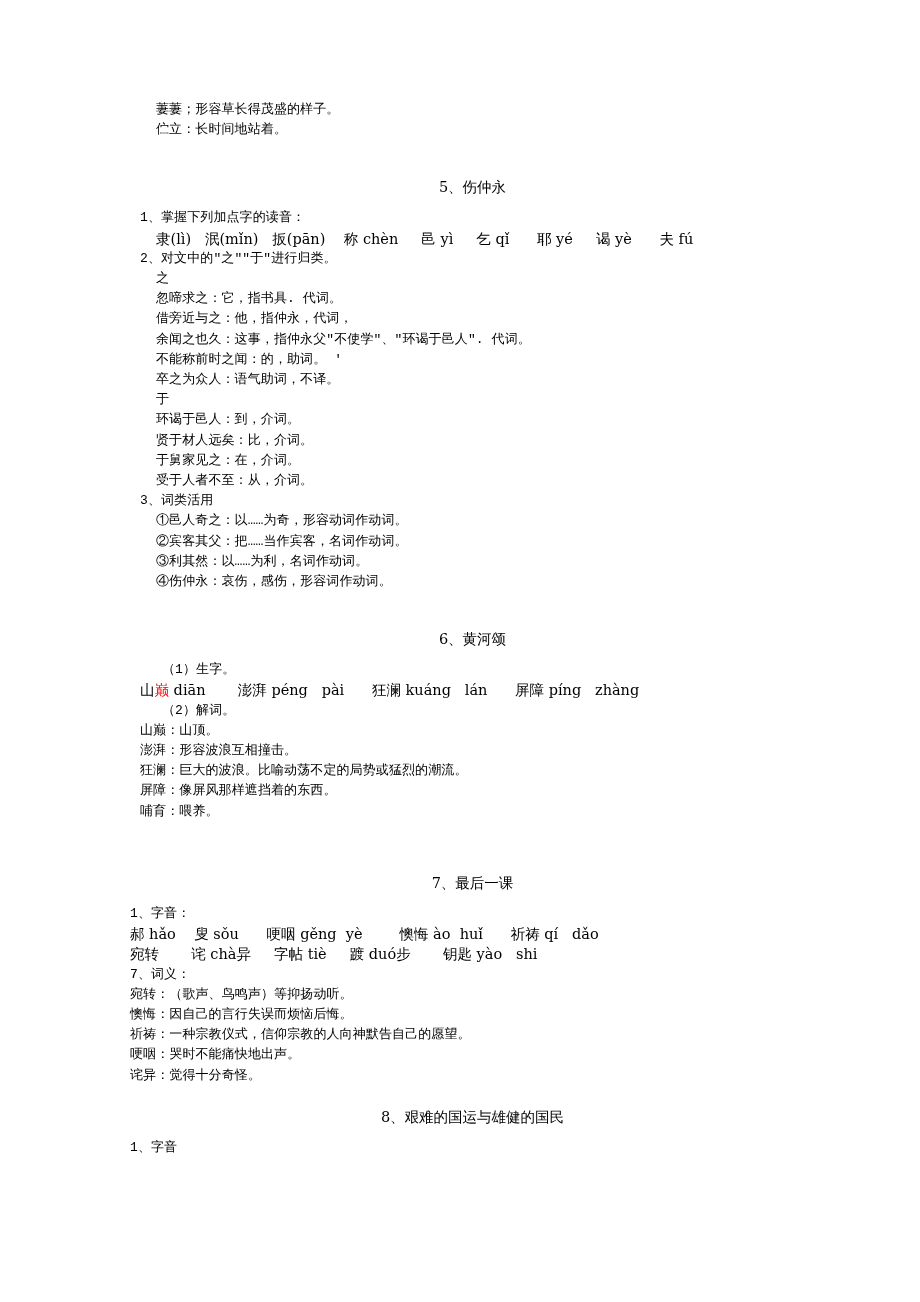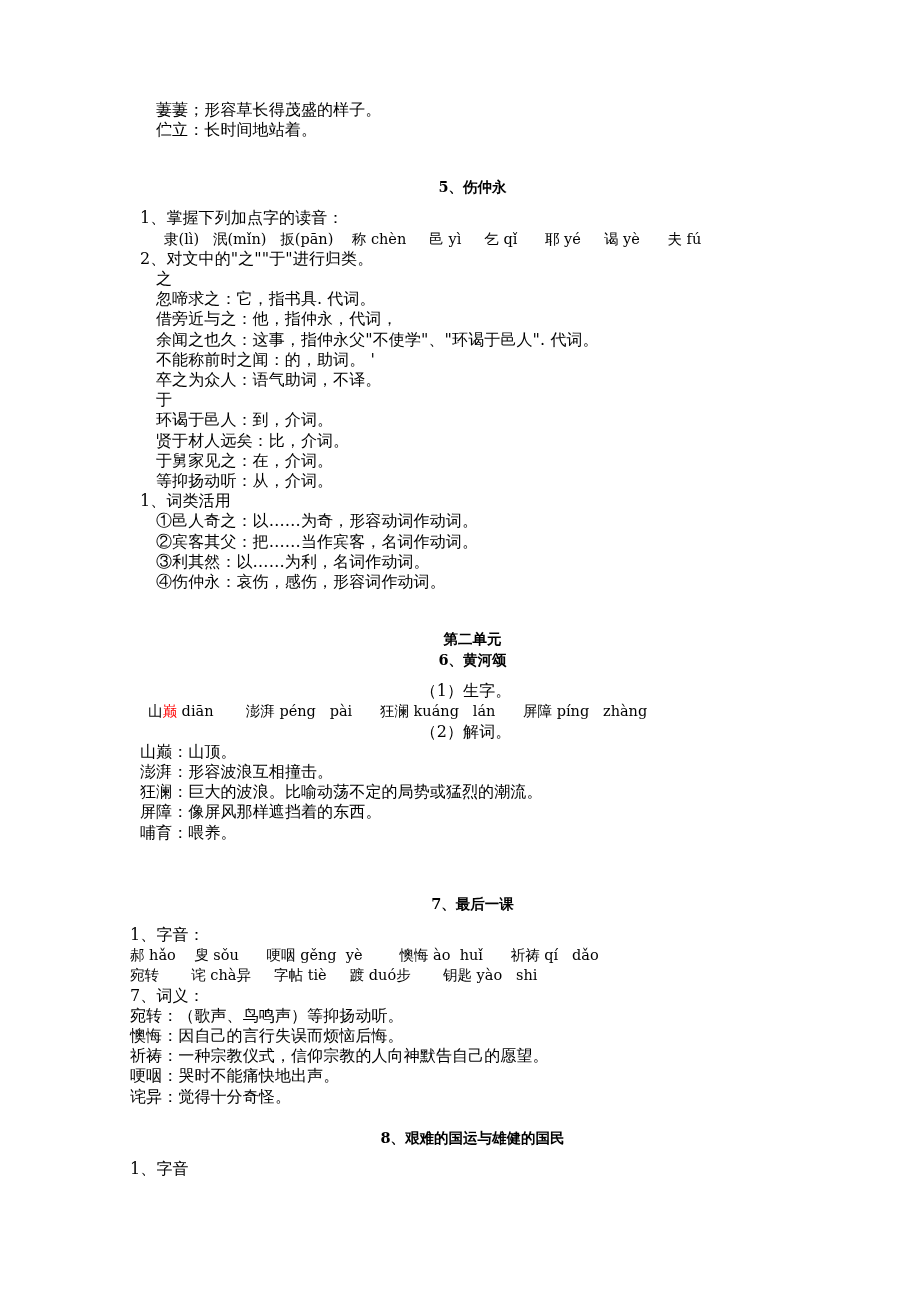--- a/index.html
+++ b/index.html
@@ -16,36 +16,36 @@
     overflow: hidden;
   }
   .page {
     position: relative;
     width: 920px;
     height: 1302px;
     box-sizing: border-box;
     padding: 100px 150px 0 140px;
   }
   .line {
-    font-size: 16px;
+    font-size: 13px;
     line-height: 20.2px;
     white-space: pre;
     letter-spacing: 0.1px;
+    font-family: Liberation Mono, monospace;
   }
   .indent1 {
     text-indent: 16px;
   }
   .indent2 {
     text-indent: 22px;
-    text-align: center;
   }
   .heading {
     font-size: 14.5px;
     line-height: 22px;
-    font-weight: bold;
+    font-weight: normal;
     text-align: center;
     white-space: pre;
   }
   .heading-left-pad {
     padding-left: 35px;
   }
   .heading-unit {
     font-size: 14.5px;
     line-height: 21px;
     font-weight: bold;
@@ -55,21 +55,20 @@
   }
   .gap-sm { height: 10px; }
   .gap-md { height: 20px; }
   .gap-lg { height: 36px; }
   .gap-xl { height: 50px; }
   .red { color: #ff0000; }
   .pinyin-line {
     font-size: 14.5px;
     line-height: 20.2px;
     white-space: pre;
-    margin-left: 8px;
   }
   .section7-block .line,
   .section7-block .pinyin-line {
     margin-left: -10px;
   }
   .section8-block .line {
     margin-left: -10px;
   }
 </style>
 </head>
@@ -93,32 +92,31 @@
     <div class="line indent1">之</div>
     <div class="line indent1">忽啼求之：它，指书具. 代词。</div>
     <div class="line indent1">借旁近与之：他，指仲永，代词，</div>
     <div class="line indent1">余闻之也久：这事，指仲永父"不使学"、"环谒于邑人". 代词。</div>
     <div class="line indent1">不能称前时之闻：的，助词。 '</div>
     <div class="line indent1">卒之为众人：语气助词，不译。</div>
     <div class="line indent1">于</div>
     <div class="line indent1">环谒于邑人：到，介词。</div>
     <div class="line indent1">贤于材人远矣：比，介词。</div>
     <div class="line indent1">于舅家见之：在，介词。</div>
-    <div class="line indent1">等抑扬动听：从，介词。</div>
-    <div class="line">1、词类活用</div>
+    <div class="line indent1">受于人者不至：从，介词。</div>
+    <div class="line">3、词类活用</div>
     <div class="line indent1">①邑人奇之：以……为奇，形容动词作动词。</div>
     <div class="line indent1">②宾客其父：把……当作宾客，名词作动词。</div>
     <div class="line indent1">③利其然：以……为利，名词作动词。</div>
     <div class="line indent1">④伤仲永：哀伤，感伤，形容词作动词。</div>
   </div>
 
   <div class="gap-lg"></div>
 
   <div>
-    <div class="heading-unit">第二单元</div>
     <div class="heading heading-left-pad">6、黄河颂</div>
   </div>
 
   <div class="gap-sm"></div>
 
   <div>
     <div class="line indent2">（1）生字。</div>
     <div class="pinyin-line"><span>山</span><span class="red">巅</span><span> diān       澎湃 péng   pài      狂澜 kuáng   lán      屏障 píng   zhàng</span></div>
     <div class="line indent2">（2）解词。</div>
     <div class="line">山巅：山顶。</div>

